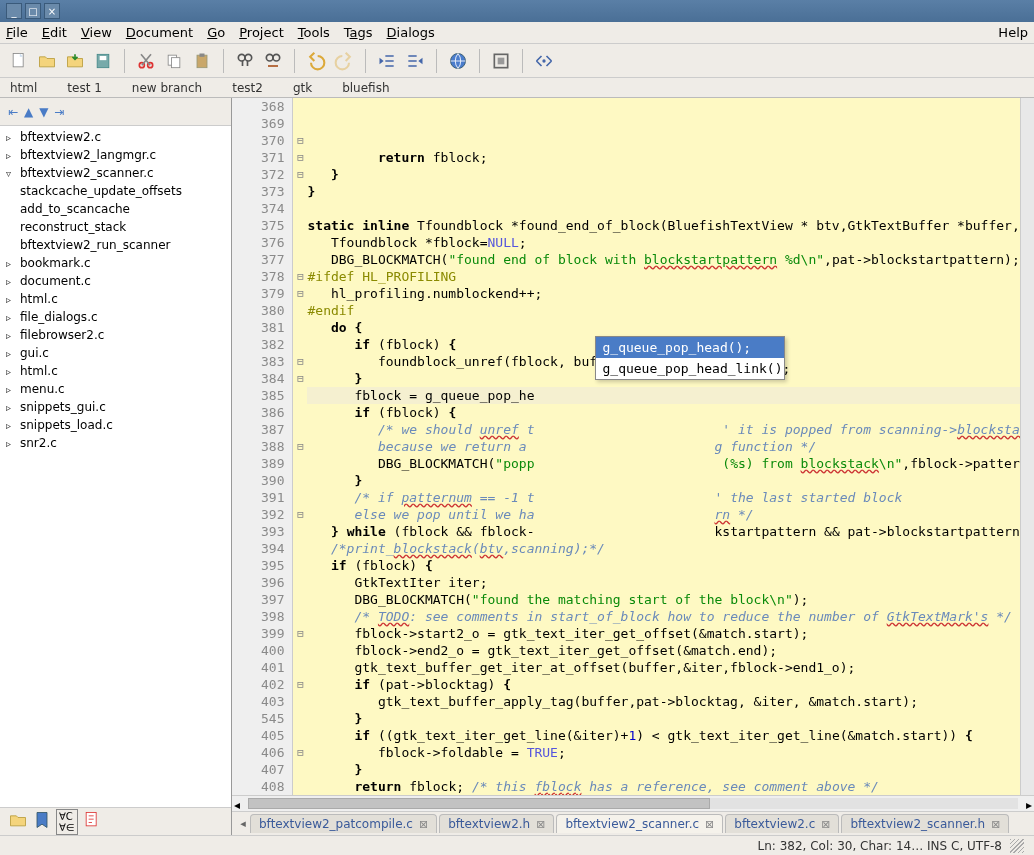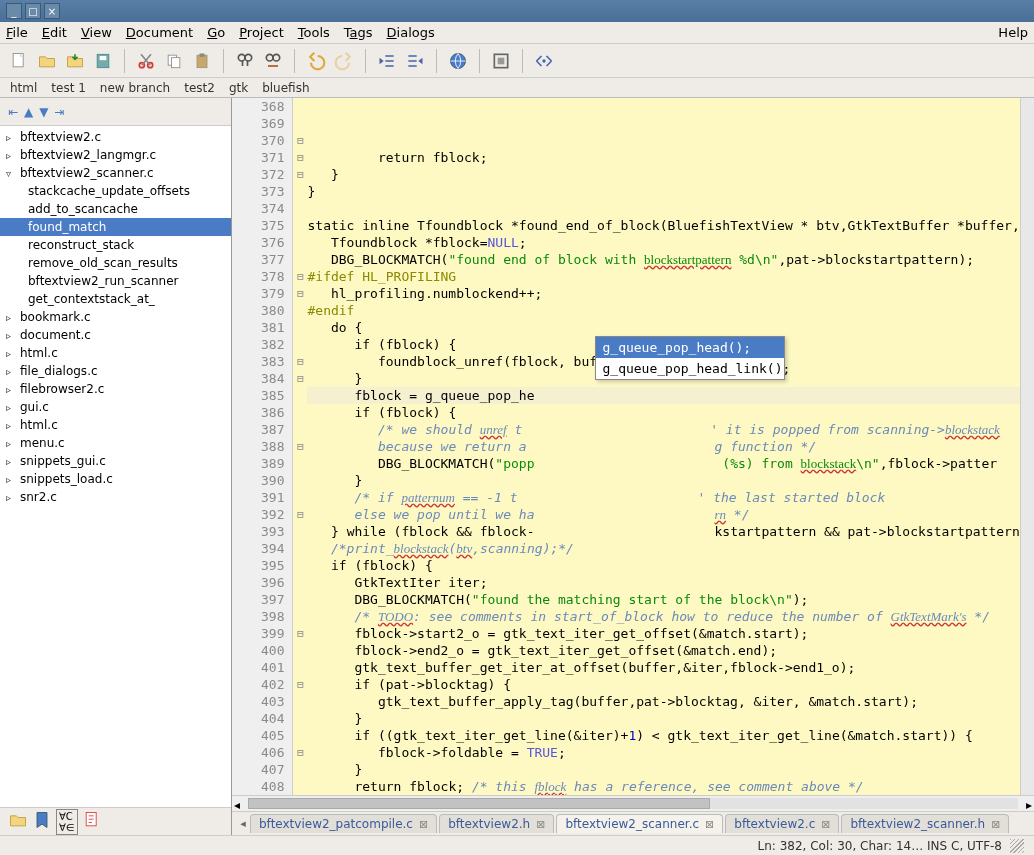--- a/index.html
+++ b/index.html
@@ -66,21 +66,21 @@
     border-radius: 3px;
     cursor: pointer;
   }
   .toolbar svg { width:20px; height:20px; }
 
   .doctabs {
     background: #efece7;
     height: 20px;
     display: flex;
     align-items: center;
-    gap: 14px;
+    gap: 30px;
     padding: 0 10px;
     border-bottom: 1px solid #bbb;
     font-size: 12px;
     color: #333;
   }
   .doctabs span { cursor: pointer; }
 
   .main {
     flex: 1;
     display: flex;
@@ -108,21 +108,21 @@
     padding: 2px 0;
   }
   .tree-item {
     display: flex;
     align-items: center;
     padding: 2px 6px;
     font-size: 12px;
     gap: 4px;
     cursor: pointer;
   }
-  .tree-item.indent { padding-left: 28px; }
+  .tree-item.indent { padding-left: 20px; }
   .tree-item.selected { background: #4a7cc6; color: #fff; }
   .tree-item .expander {
     font-size: 10px;
     width: 10px;
     color: #333;
   }
   .sidebar-bottom {
     height: 28px;
     display: flex;
     align-items: center;
@@ -167,27 +167,27 @@
   }
   .fold-col .f { line-height:17px; height:17px; }
   .code-text {
     flex: 1;
     white-space: pre;
     overflow: hidden;
     position: relative;
   }
   .code-line { height:17px; }
   .code-line.current { background:#f5f0d0; }
-  .kw { color:#000; font-weight:normal; }
+  .kw { color:#000; font-weight:bold; }
   .str { color:#0a8a0a; }
   .cm  { color:#6a8aba; font-style:italic; }
   .pp  { color:#8a8a00; }
   .nul { color:#5555dd; }
   .num { color:#0000cc; }
-  .redu { text-decoration: underline wavy #cc3333; font-family: Liberation Serif, serif; }
+  .redu { text-decoration: underline wavy #cc3333; }
 
   .autocomplete {
     position: absolute;
     left: 288px;
     top: 238px;
     background: #fff;
     border: 1px solid #888;
     font-family: "DejaVu Sans Mono", monospace;
     font-size: 13px;
     box-shadow: 2px 2px 4px rgba(0,0,0,.2);
@@ -427,34 +427,25 @@
         <div class="tree-item">
           <span class="expander">▿</span>
           <span>bftextview2_scanner.c</span>
         </div>
         <div class="tree-item indent">
           <span>stackcache_update_offsets</span>
         </div>
         <div class="tree-item indent">
           <span>add_to_scancache</span>
         </div>
-        <div class="tree-item indent selected">
-          <span>found_match</span>
-        </div>
         <div class="tree-item indent">
           <span>reconstruct_stack</span>
         </div>
         <div class="tree-item indent">
-          <span>remove_old_scan_results</span>
-        </div>
-        <div class="tree-item indent">
           <span>bftextview2_run_scanner</span>
-        </div>
-        <div class="tree-item indent">
-          <span>get_contextstack_at_</span>
         </div>
         <div class="tree-item">
           <span class="expander">▹</span>
           <span>bookmark.c</span>
         </div>
         <div class="tree-item">
           <span class="expander">▹</span>
           <span>document.c</span>
         </div>
         <div class="tree-item">
@@ -548,21 +539,21 @@
             <div style="height: 17px;">394</div>
             <div style="height: 17px;">395</div>
             <div style="height: 17px;">396</div>
             <div style="height: 17px;">397</div>
             <div style="height: 17px;">398</div>
             <div style="height: 17px;">399</div>
             <div style="height: 17px;">400</div>
             <div style="height: 17px;">401</div>
             <div style="height: 17px;">402</div>
             <div style="height: 17px;">403</div>
-            <div style="height: 17px;">404</div>
+            <div style="height: 17px;">545</div>
             <div style="height: 17px; margin-left: 25px;">405</div>
             <div style="height: 17px;">406</div>
             <div style="height: 17px;">407</div>
             <div style="height: 17px;">408</div>
           </div>
         <div class="fold-col" id="foldcol">
             <div class="f"></div>
             <div class="f"></div>
             <div class="f">⊟</div>
             <div class="f">⊟</div>

